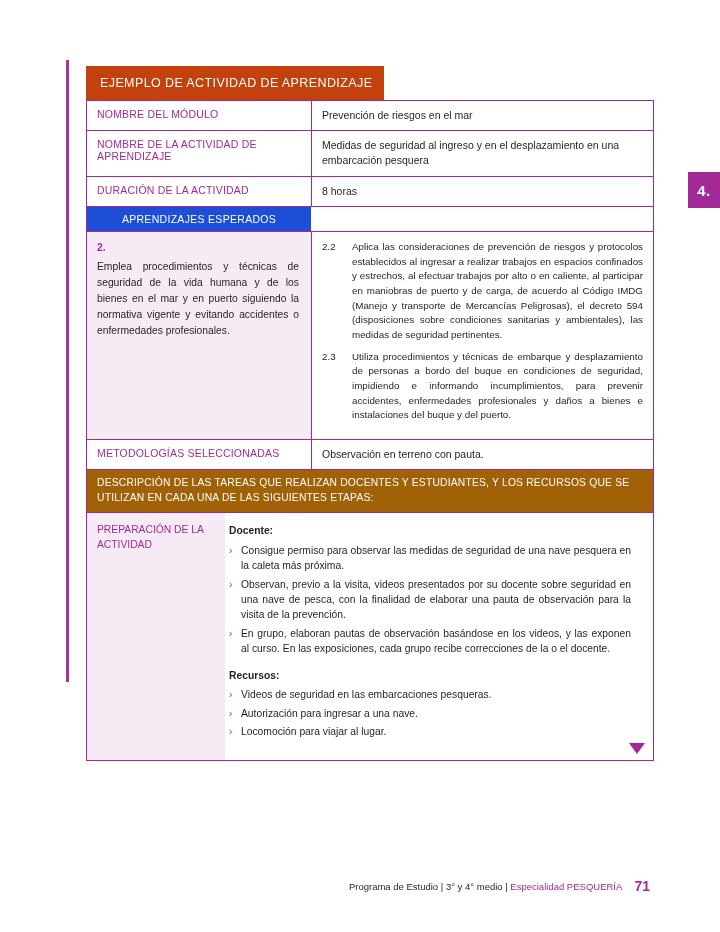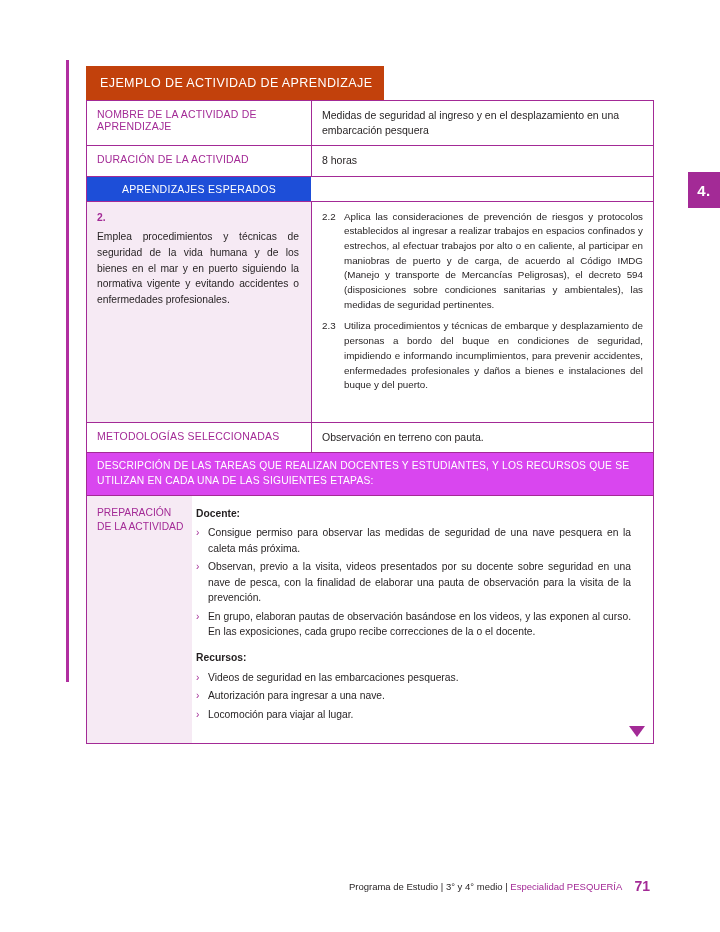--- a/index.html
+++ b/index.html
@@ -140,48 +140,49 @@
     flex: 1;
     box-sizing: border-box;
     padding: 8px 10px 12px 10px;
     font-size: 9.8px;
     line-height: 1.5;
     color: #231f20;
   }
   .crit {
     display: flex;
     margin-bottom: 7px;
-  }
-  .crit:last-child { margin-bottom: 17px; }
+    gap: 8px;
+  }
+  .crit:last-child { margin-bottom: 4px; }
   .crit .k {
     width: 22px;
     flex: none;
   }
   .crit .t {
     flex: 1;
     text-align: justify;
   }
   
   .desc-band {
-    background: #d946ef;
+    background: #a16207;
     color: #ffffff;
     font-size: 10.3px;
     line-height: 1.45;
     padding: 6px 10px 6px 10px;
     box-sizing: border-box;
     letter-spacing: 0.2px;
   }
   
   .tasks-row {
     display: flex;
     background: #f6eaf4;
     border-top: 1px solid #a32a96;
   }
   .tasks-left {
-    width: 105px;
+    width: 138px;
     box-sizing: border-box;
     padding: 10px 7px 10px 10px;
     color: #a32a96;
     font-size: 10.3px;
     line-height: 1.4;
   }
   .tasks-right {
     flex: 1;
     box-sizing: border-box;
     padding: 10px 22px 18px 4px;
@@ -246,20 +247,24 @@
 <div class="page">
 
   <div class="left-rule"></div>
 
   <div class="side-tab">4.</div>
 
   <div class="title-ribbon">EJEMPLO DE ACTIVIDAD DE APRENDIZAJE</div>
 
   <div class="table">
 
+    <div class="row">
+      <div class="cell-label">NOMBRE DEL MÓDULO</div>
+      <div class="cell-value">Prevención de riesgos en el mar</div>
+    </div>
 
     <div class="row">
       <div class="cell-label">NOMBRE DE LA ACTIVIDAD DE APRENDIZAJE</div>
       <div class="cell-value">Medidas de seguridad al ingreso y en el desplazamiento en una embarcación pesquera</div>
     </div>
 
     <div class="row">
       <div class="cell-label">DURACIÓN DE LA ACTIVIDAD</div>
       <div class="cell-value">8 horas</div>
     </div>

